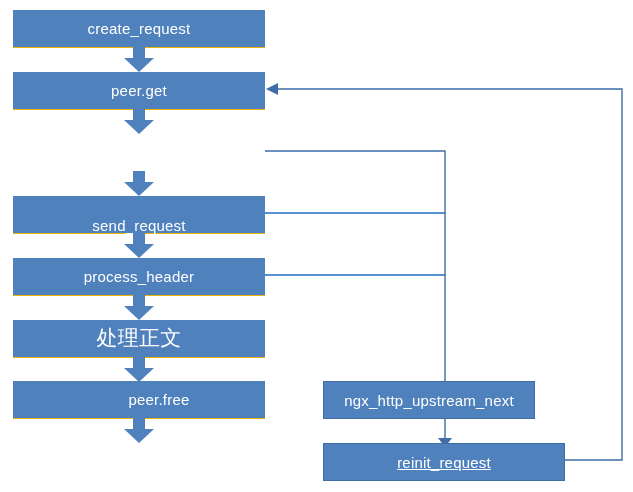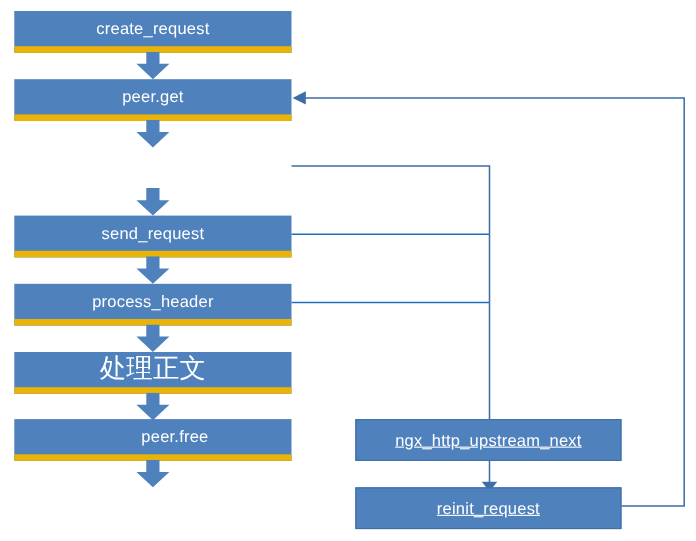--- a/index.html
+++ b/index.html
@@ -21,28 +21,28 @@
     position: absolute;
     box-sizing: border-box;
     background: #4F81BD;
     color: #ffffff;
     display: flex;
     align-items: center;
     justify-content: center;
     font-size: 15px;
     letter-spacing: 0.2px;
     line-height: 1;
-    border-bottom: 6px solid #eab308;
+    border-bottom: 1px solid #eab308;
     user-select: none;
   }
   .node.bordered {
     border: 1px solid #3E6DA8;
   }
   .node.cjk {
-    font-size: 24px;
+    font-size: 21px;
     font-family: Liberation Serif, serif;
   }
   .node-label {
     display: block;
     white-space: nowrap;
   }
   
   .blockarrow {
     position: absolute;
     width: 34px;
@@ -83,38 +83,38 @@
 
   <div class="node" style="left:13px; top:10px; width:252px; height:38px;">
     <span class="node-label">create_request</span>
   </div>
 
   <div class="node" style="left:13px; top:72px; width:252px; height:38px;justify-content:center;">
     <span class="node-label">peer.get</span>
   </div>
 
 
-  <div class="node" style="left:13px; top:196px; width:252px; height:38px;">
+  <div class="node" style="left:13px; top:196px; width:252px; height:38px;align-items:flex-end;">
     <span class="node-label">send_request</span>
   </div>
 
   <div class="node" style="left:13px; top:258px; width:252px; height:38px;">
     <span class="node-label">process_header</span>
   </div>
 
   <div class="node cjk" style="left:13px; top:320px; width:252px; height:38px;">
     <span class="node-label">处理正文</span>
   </div>
 
   <div class="node" style="left:13px; top:381px; width:252px; height:38px;padding-left:40px;">
     <span class="node-label">peer.free</span>
   </div>
 
 
-  <div class="node bordered" style="left:323px; top:381px; width:242px; height:38px;text-decoration:underline;">
+  <div class="node bordered" style="left:323px; top:381px; width:212px; height:38px;">
     <span class="node-label">ngx_http_upstream_next</span>
   </div>
 
   <div class="node bordered" style="left:323px; top:443px; width:242px; height:38px;text-decoration:underline;">
     <span class="node-label">reinit_request</span>
   </div>
 
   <div class="blockarrow" style="left:122px; top:47px;">
     <svg width="34" height="26" viewBox="0 0 34 26">
         <polygon points="11,0 23,0 23,11 32,11 17,25 2,11 11,11" fill="#4F81BD"></polygon>

